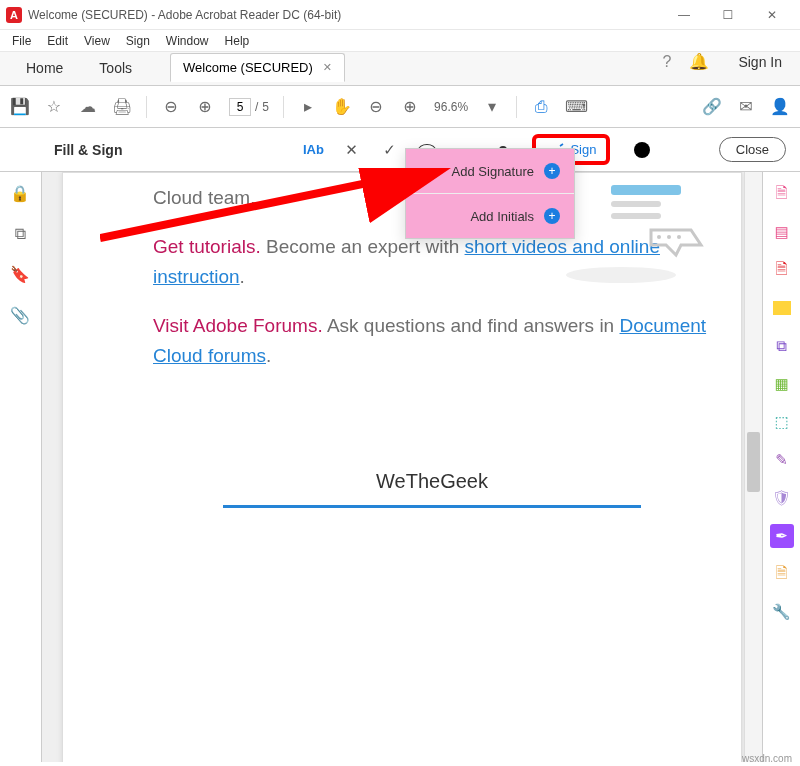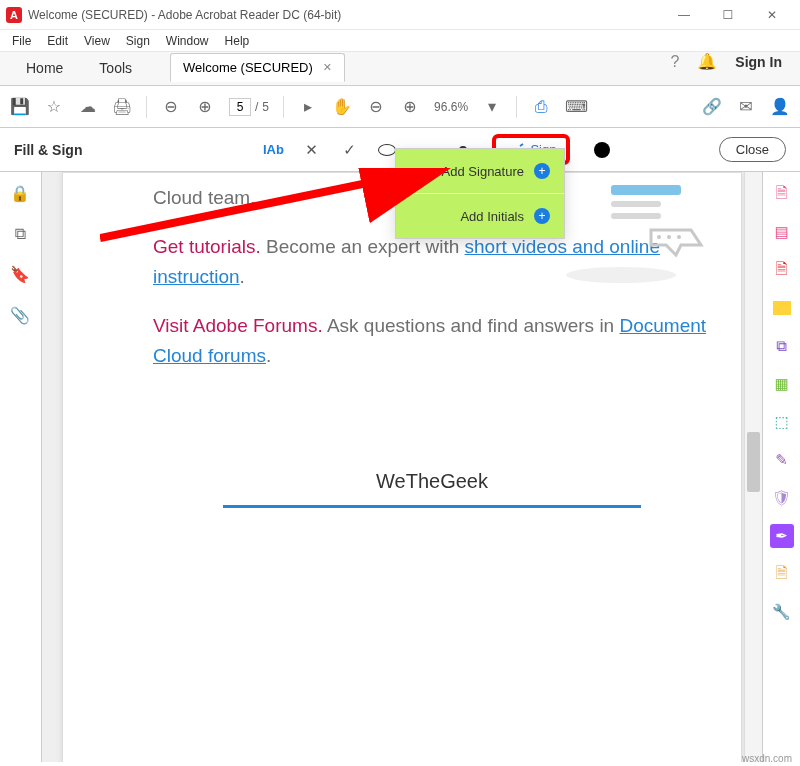--- a/index.html
+++ b/index.html
@@ -12,33 +12,33 @@
 
 .menubar { height: 22px; display: flex; align-items: center; padding: 0 4px; font-size: 12px; color: #333; border-bottom: 1px solid #e8e8e8; }
 .menubar span { padding: 2px 8px; text-align: center; }
 
 .tabbar { height: 34px; background: #f7f7f7; border-bottom: 1px solid #ccc; display: flex; align-items: flex-start; padding: 0 8px; }
 .tabbar .btn { padding: 8px 18px; font-size: 14px; color: #333; }
 .tabbar .tab { background: #fff; border: 1px solid #ccc; border-bottom: 1px solid #fff; border-radius: 3px 3px 0 0; padding: 6px 12px; margin-left: 20px; font-size: 13px; display: flex; align-items: center; gap: 6px; position: relative; top: 1px; }
 .tabbar .tab .x { color: #888; font-size: 11px; margin-left: 4px; }
 .tabbar .right { margin-left: auto; display: flex; align-items: center; gap: 18px; padding-right: 10px; }
 .tabbar .right .ico { color: #888; font-size: 16px; }
-.tabbar .signin { font-size: 14px; font-weight: 700; color: #333; }
+.tabbar .signin { font-size: 14px; font-weight: 400; color: #333; margin-left: 11px; }
 
 .toolbar { height: 42px; border-bottom: 1px solid #ccc; display: flex; align-items: center; padding: 0 10px; gap: 14px; color: #6b6b6b; }
 .toolbar .ico { width: 20px; text-align: center; font-size: 16px; }
 .toolbar .sep { width: 1px; height: 22px; background: #ddd; }
 .toolbar .pages { font-size: 12px; color: #666; display: flex; align-items: center; gap: 4px; }
 .toolbar .pages input { width: 22px; text-align: center; border: 1px solid #ccc; font-size: 12px; padding: 1px; }
 .toolbar .zoom { font-size: 12px; color: #666; }
 .toolbar .blue { color: #1b7de0; }
 .toolbar .right { margin-left: auto; display: flex; gap: 14px; }
 
 .fsbar { height: 44px; border-bottom: 1px solid #ccc; display: flex; align-items: center; padding: 0 14px; gap: 8px; }
-.fsbar .label { font-size: 14px; font-weight: 600; color: #333; flex: 0 0 auto; margin-right: 40px; }
+.fsbar .label { font-size: 14px; font-weight: 600; color: #333; flex: 0 0 auto; margin-right: 40px; margin-left: 40px; }
 .fsbar .tool { width: 30px; height: 30px; display: flex; align-items: center; justify-content: center; color: #555; font-size: 15px; }
 .fsbar .iab { color: #1b7de0; font-weight: bold; font-size: 13px; }
 .fsbar .dot { width: 8px; height: 8px; background: #333; border-radius: 50%; }
 .fsbar .dash { width: 16px; height: 2px; background: #333; }
 .fsbar .oval { width: 18px; height: 12px; border: 1.5px solid #333; border-radius: 50%; }
 .fsbar .signbox { border: 4px solid #fc0000; border-radius: 6px; padding: 4px 10px; display: flex; align-items: center; gap: 6px; color: #1b7de0; font-size: 13px; margin: 0 6px; }
 .fsbar .colordot { width: 16px; height: 16px; background: #000; border-radius: 50%; margin-left: 10px; }
 .fsbar .close { margin-left: auto; border: 1.5px solid #666; border-radius: 14px; padding: 4px 16px; font-size: 13px; color: #333; background: #fff; }
 
 .workspace { display: flex; height: 590px; position: relative; }
@@ -64,21 +64,21 @@
 .page a { color: #2584d6; text-decoration: underline; }
 .page b { color: #be185d; font-weight: 400; }
 .page .center { text-align: center; font-size: 20px; color: #333; margin-top: 100px; }
 .page hr { border: none; border-top: 3px solid #2584d6; width: 75%; margin: 12px auto 0; }
 
 .illus { position: absolute; right: 30px; top: 2px; width: 160px; height: 110px; }
 .illus svg { width: 100%; height: 100%; }
 
 .arrow { position: absolute; left: 100px; top: 168px; z-index: 50; pointer-events: none; }
 
-.popup { position: absolute; left: 395px; top: 148px; width: 170px; background: #bef264; border: 1px solid #ccc; box-shadow: 0 4px 14px rgba(0,0,0,0.15); z-index: 40; }
+.popup { position: absolute; left: 405px; top: 148px; width: 170px; background: #f9a8d4; border: 1px solid #ccc; box-shadow: 0 4px 14px rgba(0,0,0,0.15); z-index: 40; }
 .popup .item { padding: 14px 14px; font-size: 13px; color: #333; display: flex; align-items: center; justify-content: flex-end; gap: 10px; border-bottom: 1px solid #eee; }
 .popup .item:last-child { border-bottom: none; justify-content: flex-end; }
 .popup .plus { width: 16px; height: 16px; background: #1b7de0; color: #fff; border-radius: 50%; font-size: 12px; display: flex; align-items: center; justify-content: center; }
 
 .footer { position: absolute; bottom: 2px; right: 8px; font-size: 10px; color: #999; }
 </style>
 </head>
 <body>
 
 <div class="titlebar">

